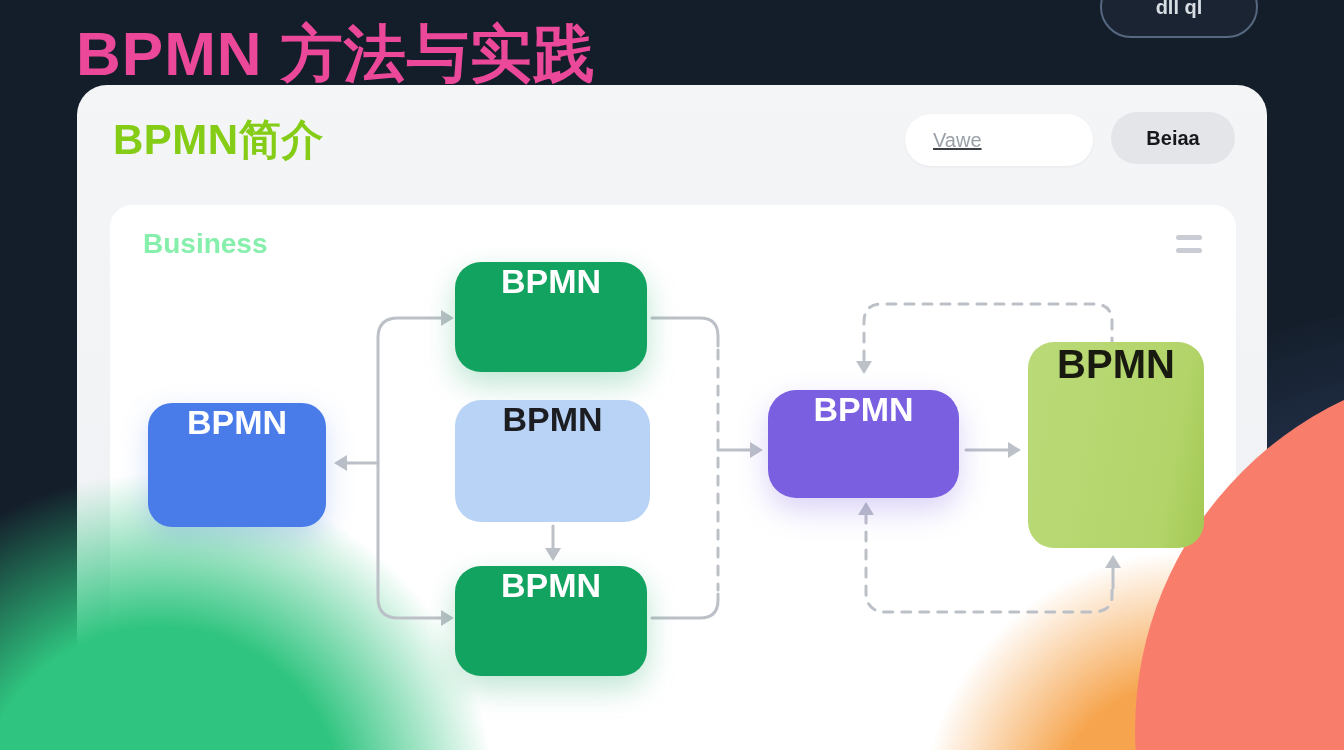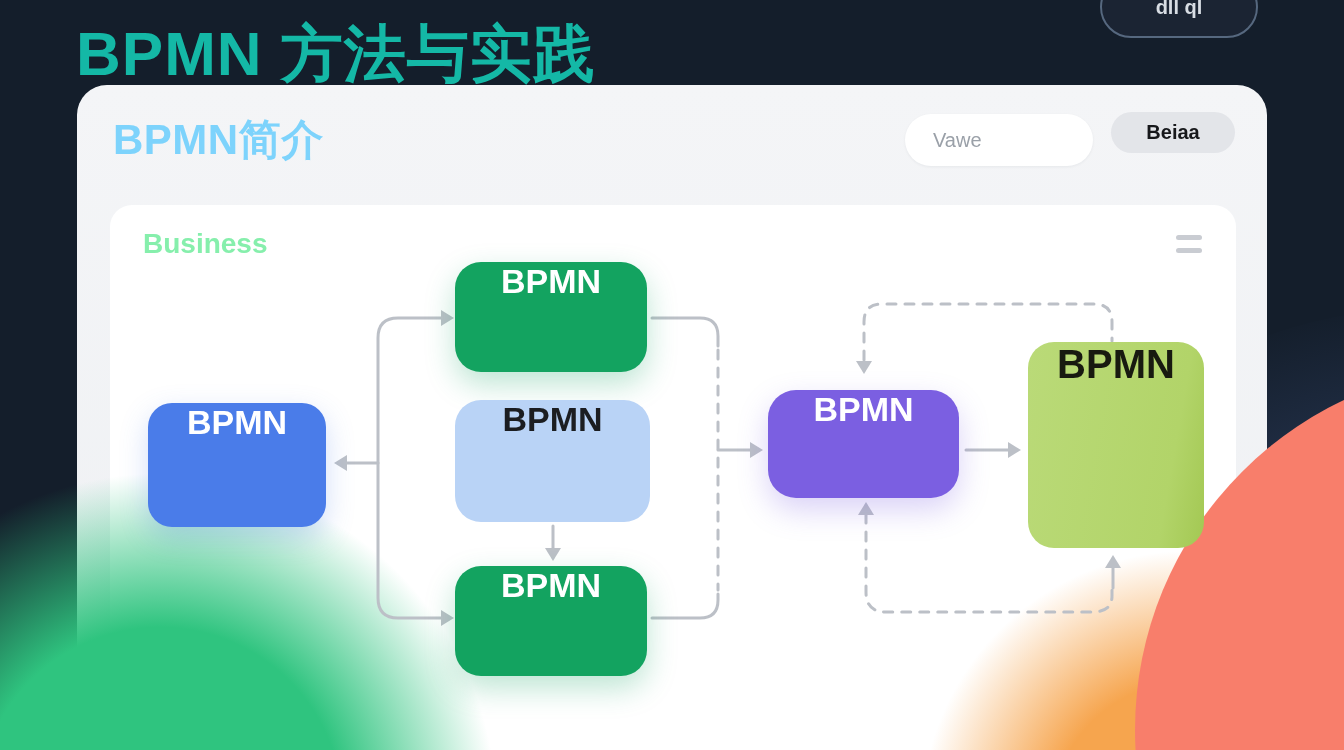--- a/index.html
+++ b/index.html
@@ -34,43 +34,44 @@
     left:910px;top:540px;width:560px;height:560px;z-index:2;
     background:radial-gradient(circle at 50% 50%, #f6a54e 0%, #f6a54e 35%, rgba(246,165,78,0) 68%);
   }
   .blob-coral{
     left:1135px;top:365px;width:730px;height:730px;z-index:2;
     background:radial-gradient(circle at 50% 50%, #f87e6b 0%, #f87e6b 96%, rgba(248,126,107,0) 100%);
   }
   
   .page-title{
     position:absolute;left:76px;top:-30px;z-index:5;
-    color:#14b8a6;font-size:62px;font-weight:800;letter-spacing:1px;white-space:nowrap;
+    color:#ec4899;font-size:62px;font-weight:800;letter-spacing:1px;white-space:nowrap;
   }
   .top-pill{
     position:absolute;left:1100px;top:-24px;width:158px;height:62px;z-index:5;
     background:#1b2433;border:2px solid #56687f;border-radius:32px;
     display:flex;align-items:center;justify-content:center;
     color:#d8dde4;font-size:20px;font-weight:600;box-sizing:border-box;
   }
   
   .panel-heading{
     position:absolute;left:113px;top:112px;z-index:5;
-    color:#7dd3fc;font-size:42px;font-weight:800;letter-spacing:0.5px;
+    color:#84cc16;font-size:42px;font-weight:800;letter-spacing:0.5px;
   }
   .search-pill{
     position:absolute;left:905px;top:114px;width:188px;height:52px;z-index:5;
     background:#ffffff;border:none;border-radius:26px;box-sizing:border-box;
     padding:0 20px 0 28px;font-size:20px;color:#3a3f46;outline:none;
     box-shadow:0 1px 3px rgba(20,30,43,0.06);
     font-family:"Liberation Sans", sans-serif;
+    text-decoration:underline;
   }
   .search-pill::placeholder{color:#9aa0a8;}
   .action-pill{
-    position:absolute;left:1111px;top:112px;width:124px;height:41px;z-index:5;
+    position:absolute;left:1111px;top:112px;width:124px;height:52px;z-index:5;
     background:#e3e5e9;border:none;border-radius:28px;
     color:#17181b;font-size:20px;font-weight:700;cursor:pointer;
     font-family:"Liberation Sans", sans-serif;
   }
   
   .diagram-label{
     position:absolute;left:143px;top:228px;z-index:5;
     color:#86efac;font-size:28px;font-weight:700;
   }
   .menu-icon{

